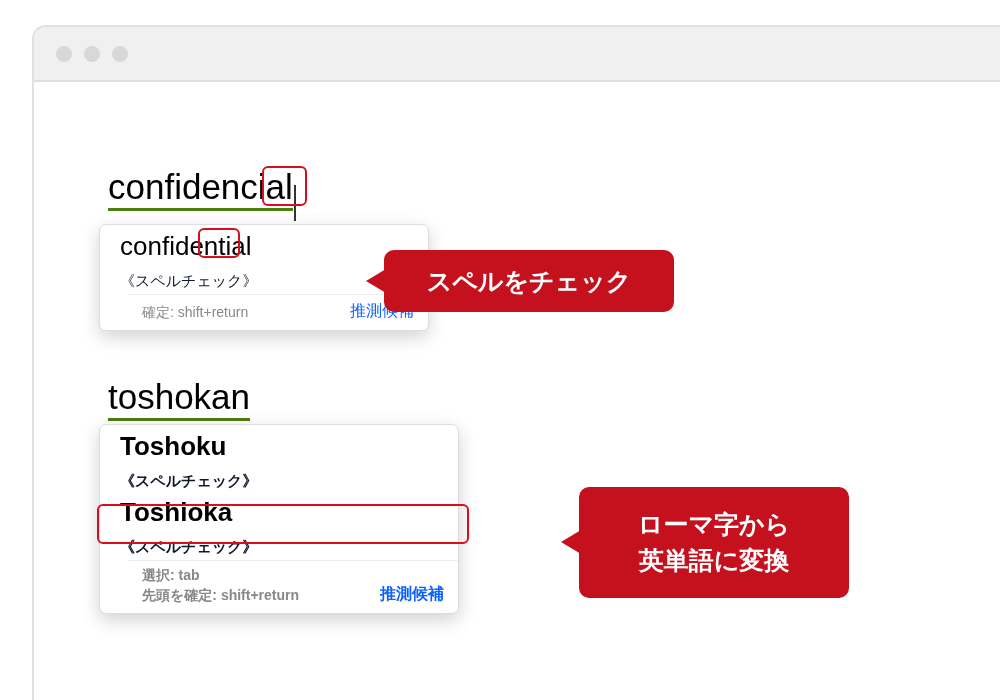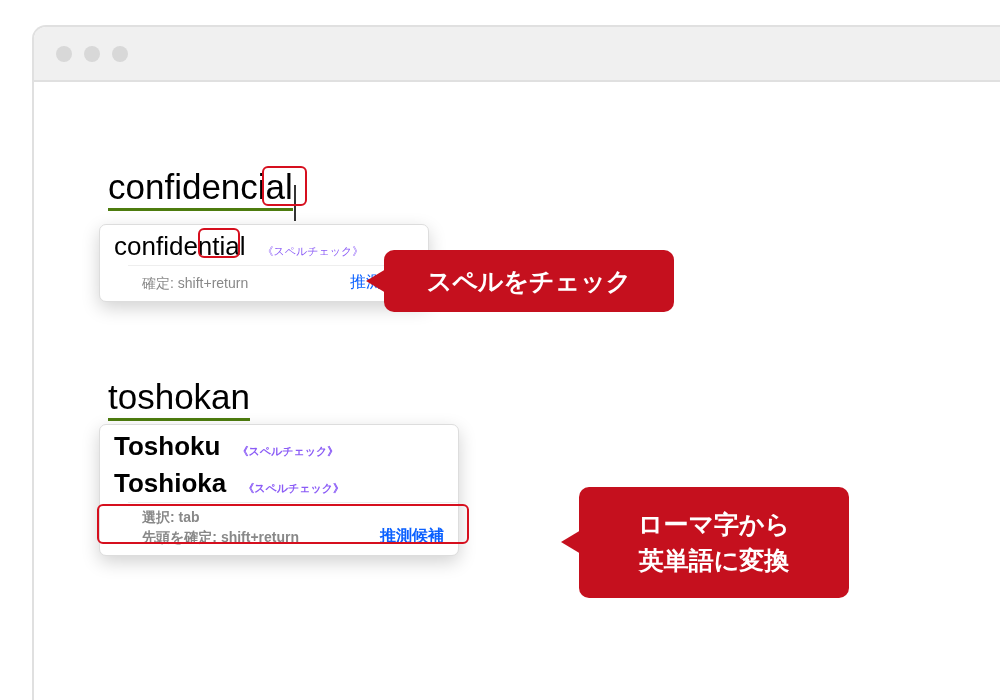--- a/index.html
+++ b/index.html
@@ -78,30 +78,31 @@
       background: #fff;
       border: 1px solid #ddd;
       border-radius: 7px;
       box-shadow: 0 6px 18px rgba(0,0,0,0.18);
       min-width: 330px;
       padding: 3px 0 0 0;
     }
     .candidate-row {
       display: flex;
       align-items: baseline;
-      gap: 17px;
-      padding: 3px 14px;
+      gap: 10px;
+      padding: 3px 20px;
+      flex-direction: column;
     }
     .candidate-word {
       font-size: 26px;
       color: #000;
     }
     .candidate-note {
-      font-size: 11px;
-      color: #8b5cf6;
+      font-size: 15px;
+      color: #0f172a;
     }
     .candidate-foot {
       border-top: 1px solid #eee;
       padding: 6px 14px 8px;
       display: flex;
       align-items: flex-end;
       justify-content: space-between;
       font-size: 14px;
       color: #888;
       margin-left: 28px;

